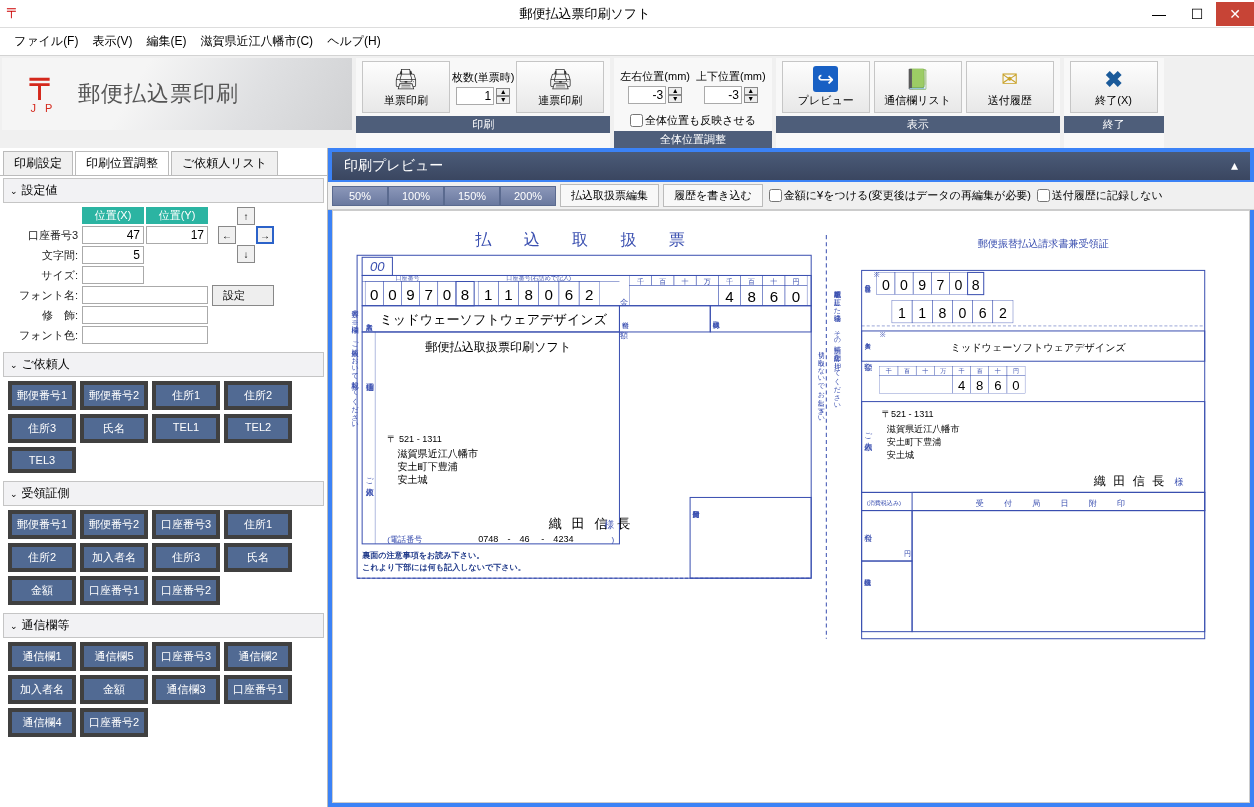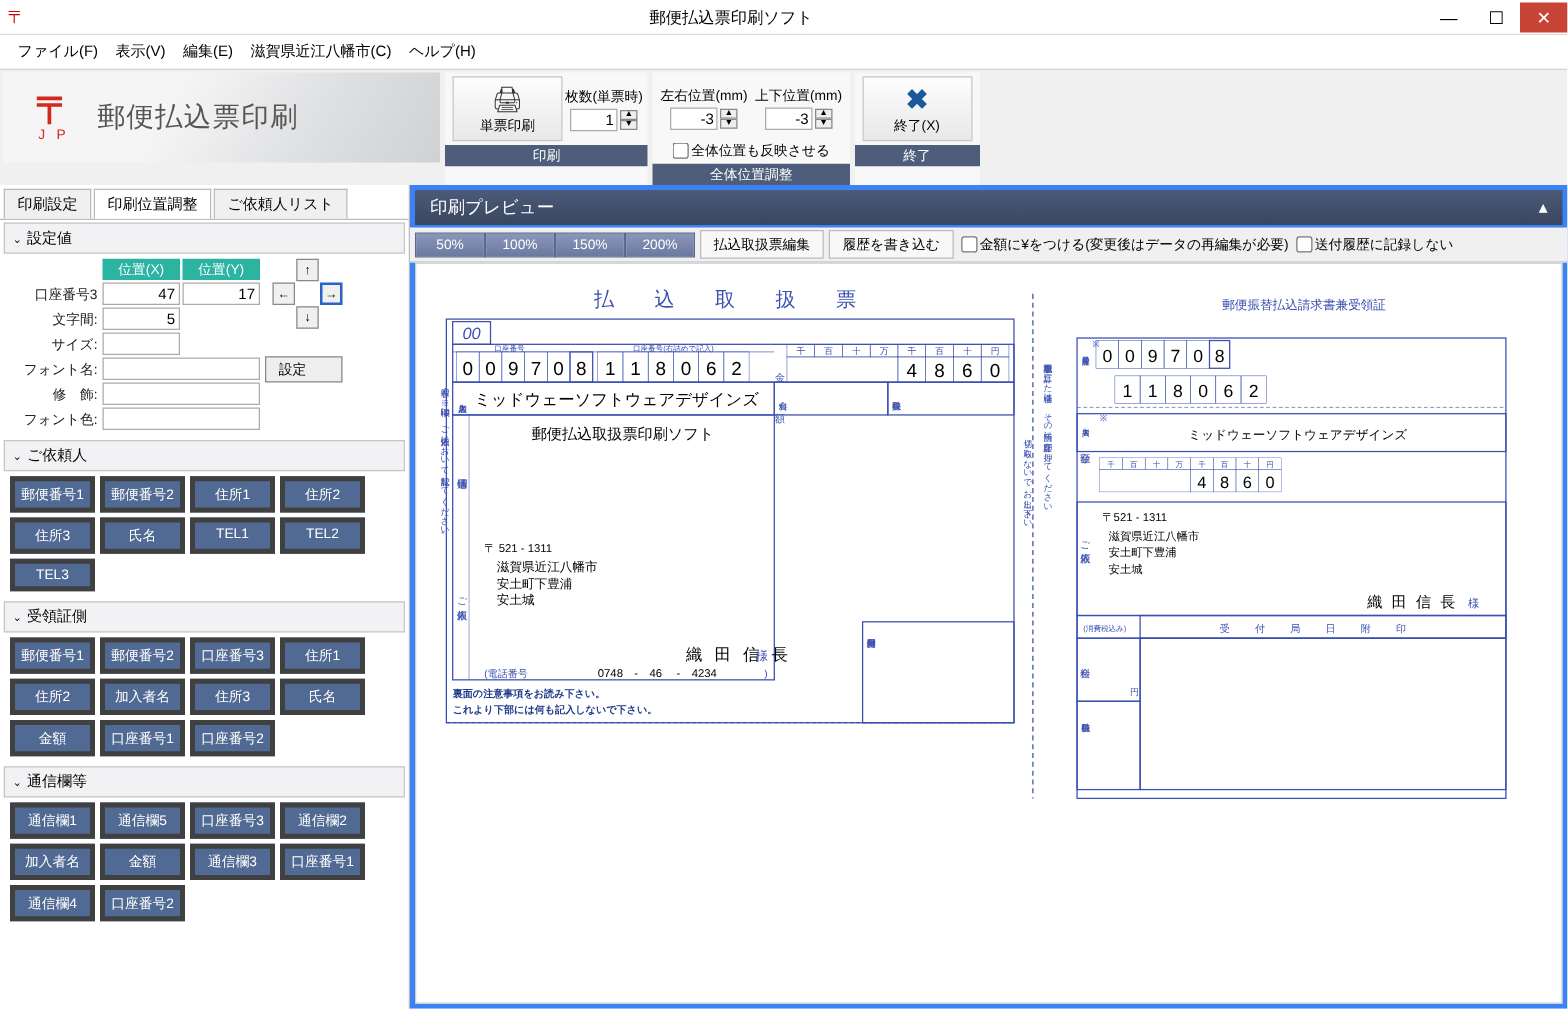--- a/index.html
+++ b/index.html
@@ -118,20 +118,24 @@
       <div class="tool-mid-col">
         <div>枚数(単票時)</div>
         <div class="spinner-row">
           <input type="text" value="1" style="">
           <div class="spinner-btns">
               <div>▲</div>
               <div>▼</div>
             </div>
         </div>
       </div>
+      <div class="tool-btn">
+        <span class="icon icon-printer"></span>
+        <span class="lbl">連票印刷</span>
+      </div>
     </div>
     <div class="tool-group-footer">印刷</div>
   </div>
 
   <div class="tool-group">
     <div class="tool-group-body" style="flex-direction:column; height:auto; padding:2px 6px;justify-content:space-between;">
       <div style="display:flex; gap:6px;">
         <div class="tool-mid-col pos-col">
           <label>左右位置(mm)</label>
           <div class="spinner-row">
@@ -154,20 +158,37 @@
         </div>
       </div>
       <div class="reflect-row">
         <input type="checkbox" style="">
         <span>全体位置も反映させる</span>
       </div>
     </div>
     <div class="tool-group-footer">全体位置調整</div>
   </div>
 
+  <div class="tool-group">
+    <div class="tool-group-body">
+      <div class="tool-btn">
+        <span class="icon icon-preview"></span>
+        <span class="lbl">プレビュー</span>
+      </div>
+      <div class="tool-btn">
+        <span class="icon icon-book"></span>
+        <span class="lbl">通信欄リスト</span>
+      </div>
+      <div class="tool-btn">
+        <span class="icon icon-mail"></span>
+        <span class="lbl">送付履歴</span>
+      </div>
+    </div>
+    <div class="tool-group-footer">表示</div>
+  </div>
 
   <div class="tool-group">
     <div class="tool-group-body">
       <div class="tool-btn">
         <span class="icon icon-x"></span>
         <span class="lbl">終了(X)</span>
       </div>
     </div>
     <div class="tool-group-footer">終了</div>
   </div>

